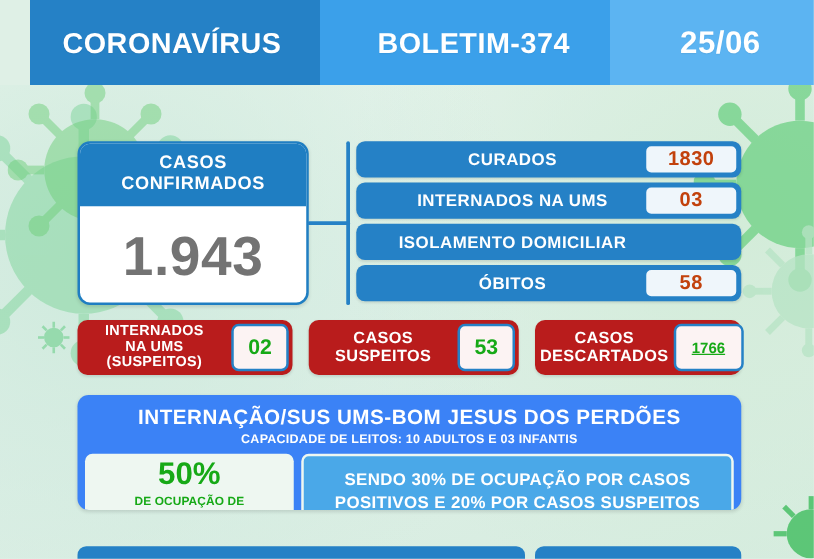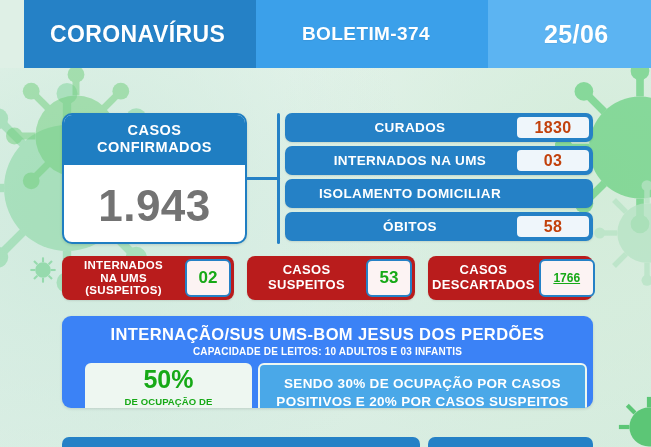--- a/index.html
+++ b/index.html
@@ -27,21 +27,21 @@
   .seg { position:absolute; top:0; height:68px; display:flex; align-items:center; }
   .seg span {
     color:#fff; font-weight:bold; letter-spacing:.4px;
     text-shadow:0 1px 1px rgba(0,0,0,.06);
   }
   .seg1 { left:0; width:264px; background:#2581c6;
           clip-path:polygon(0 0,232px 0,264px 50%,232px 100%,0 100%); }
   .seg1 span { margin-left:26px; font-size:23px; }
   .seg2 { left:232px; width:264px; background:#3ba0ea;
           clip-path:polygon(0 0,232px 0,264px 50%,232px 100%,0 100%); }
-  .seg2 span { margin-left:46px; font-size:19px; }
+  .seg2 span { margin-left:46px; font-size:23px; }
   .seg3 { left:464px; width:187px; background:#5cb4f2; }
   .seg3 span { margin-left:56px; font-size:25px; }
 
   
   .content { position:absolute; inset:0; z-index:4; }
 
   
   .confirmed {
     position:absolute; left:62px; top:113px; width:185px; height:131px;
     background:#fff; border:2px solid #1f7ec2; border-radius:10px;
@@ -123,21 +123,21 @@
   .panel-sub {
     text-align:center; color:#fff; font-weight:bold;
     font-size:10px; letter-spacing:.2px; margin-top:2px;
   }
   .panel-body {
     position:absolute; left:6px; right:6px; top:47px; height:59px;
     display:flex; gap:6px;
   }
   .occ-left {
     width:167px; background:#eef7f1; border-radius:6px;
-    display:flex; flex-direction:column; align-items:center; justify-content:center;margin-left:17px;
+    display:flex; flex-direction:column; align-items:center; justify-content:center;
   }
   .occ-pct { color:#16a916; font-weight:bold; font-size:25px; line-height:1; }
   .occ-cap {
     color:#16a916; font-weight:bold; font-size:9.5px;
     text-align:center; line-height:1.2; margin-top:4px; letter-spacing:.1px;
   }
   .occ-right {
     flex:1; background:#4aa8e8; border:2px solid #eef7f1; border-radius:6px;
     display:flex; align-items:center; justify-content:center;
     color:#fff; font-weight:bold; font-size:13.5px; text-align:center;

